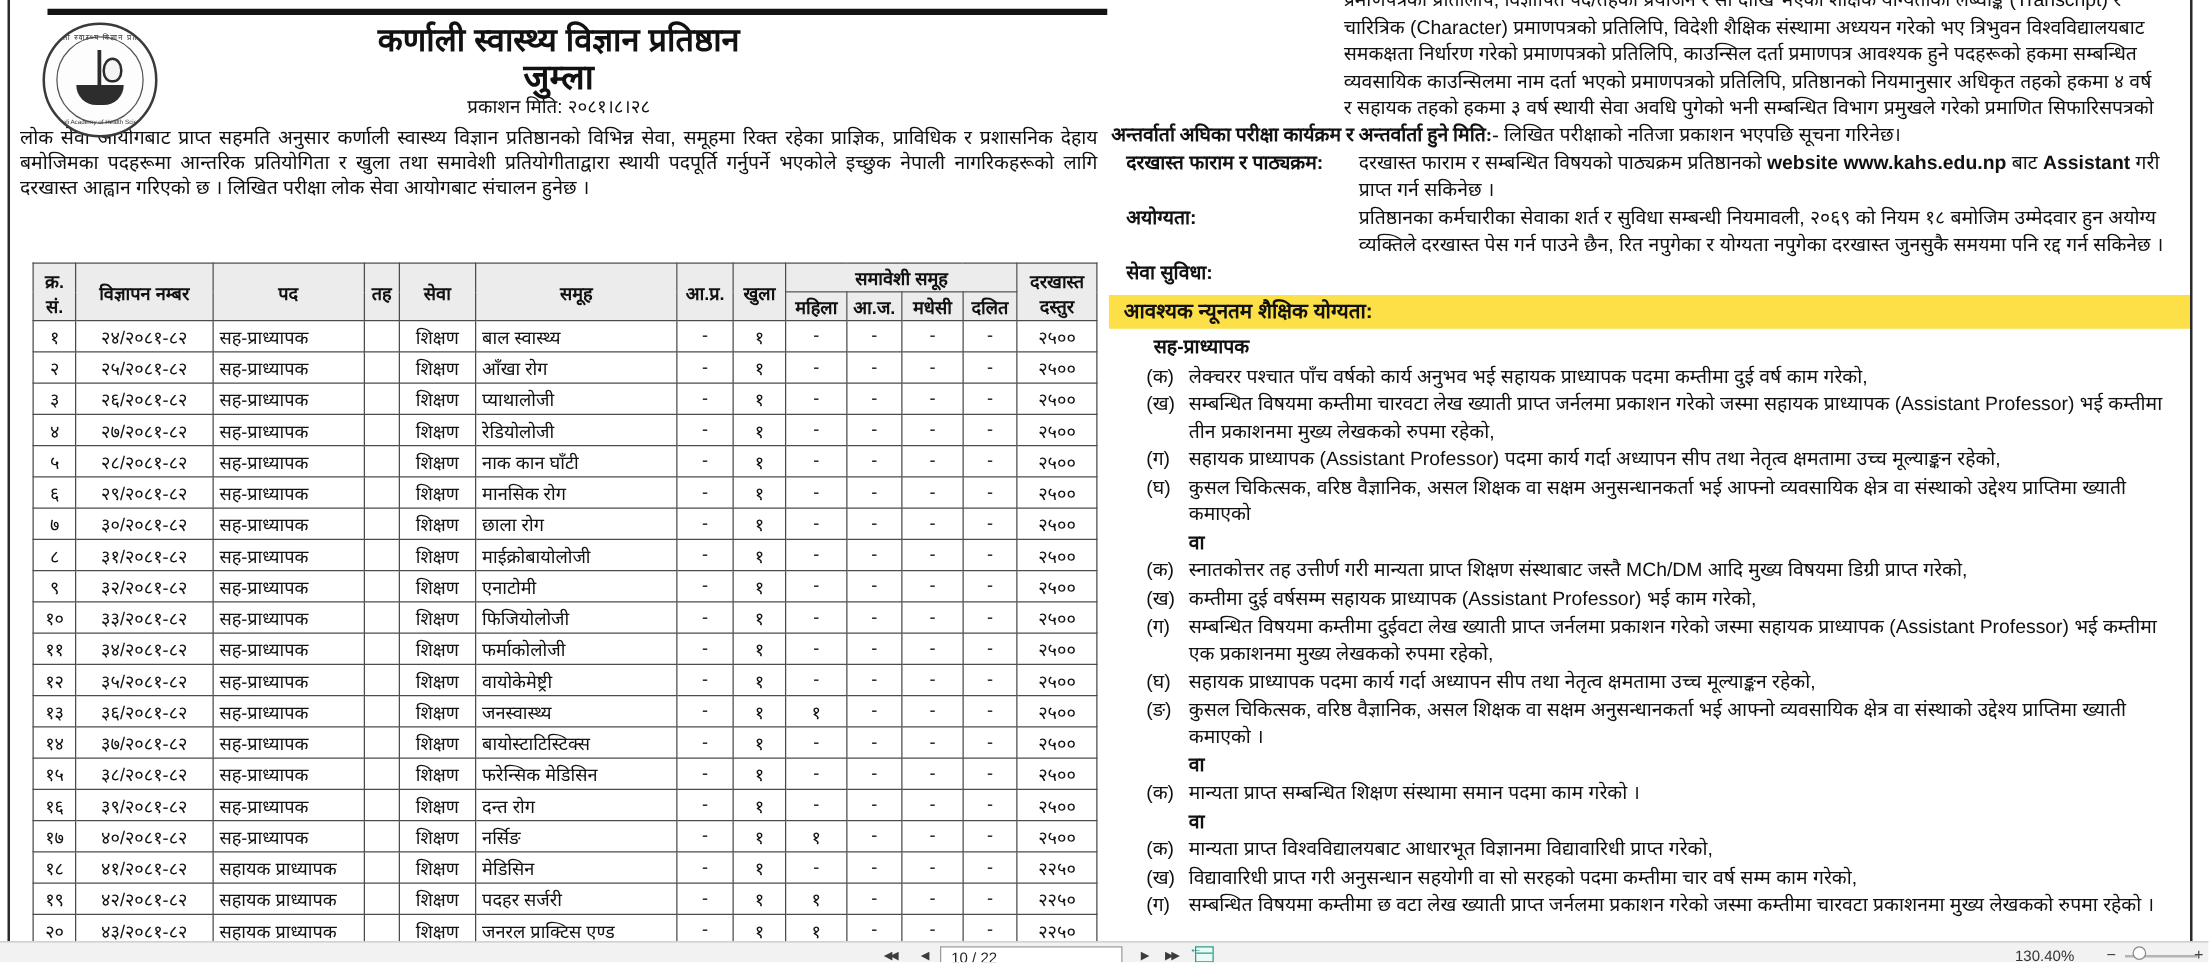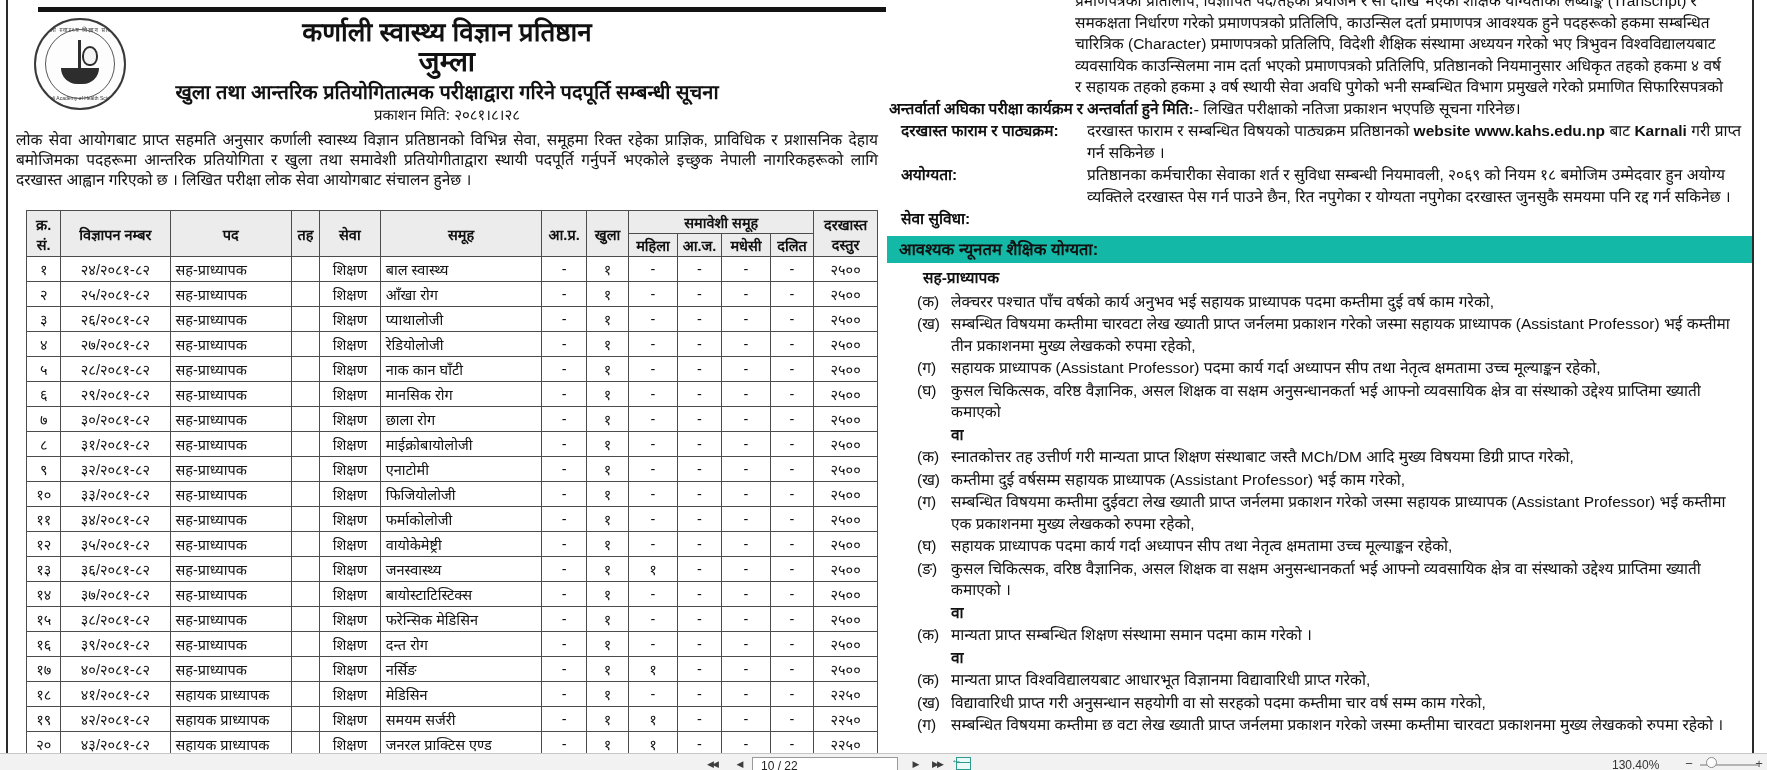--- a/index.html
+++ b/index.html
@@ -46,21 +46,21 @@
                 border-right:2px solid #2b2b2b; overflow:hidden; background:#fff;
                 font-size:15.5px; line-height:21.5px; }
   .cert-block { margin:-10px 8px 0 188px; }
   .cert-line { white-space:nowrap; overflow:hidden; }
   .info-row { display:flex; margin:0 6px 1px 14px; }
   .info-label { flex:none; width:186px; font-weight:bold; }
   .info-text { flex:1; }
   .info-inline { margin:0 6px 1px 2px; }
   .info-inline .info-label { display:inline; width:auto;font-family:Liberation Serif, serif; }
   .b { font-weight:bold; }
-  .qual-band { background:#14b8a6; font-weight:bold; font-size:16.5px; padding:3px 0 3px 12px;
+  .qual-band { background:#fde047; font-weight:bold; font-size:16.5px; padding:3px 0 3px 12px;
                margin:6px 0 4px 0; }
   .post-heading { font-weight:bold; margin-left:36px; margin-bottom:2px; }
   .qitem { display:flex; margin-left:30px; margin-right:8px; margin-bottom:1px; }
   .qmark { flex:none; width:34px; }
   .qtext { flex:1; }
   .vaa { font-weight:bold; margin-left:64px; margin-bottom:1px; }
 
   
   .statusbar { position:absolute; left:0; top:753px; width:1767px; height:17px; background:#f2f2f2;
                border-top:1px solid #c6c6c6; overflow:hidden; z-index:10; font-size:12px; color:#333; }
@@ -90,21 +90,20 @@
       <div class="seal-top-text">कर्णाली स्वास्थ्य विज्ञान प्रतिष्ठान</div>
       <div class="seal-staff"></div>
       <div class="seal-face"></div>
       <div class="seal-book"></div>
       <div class="seal-bottom-text">Karnali Academy of Health Sciences</div>
     </div>
 
     <div class="doc-head">
       <div class="org-name">कर्णाली स्वास्थ्य विज्ञान प्रतिष्ठान</div>
       <div class="location">जुम्ला</div>
-      <div class="notice-title">खुला तथा आन्तरिक प्रतियोगितात्मक परीक्षाद्वारा गरिने पदपूर्ति सम्बन्धी सूचना</div>
       <div class="publish-date">प्रकाशन मिति: २०८१।८।२८</div>
     </div>
 
     <div class="intro">लोक सेवा आयोगबाट प्राप्त सहमति अनुसार कर्णाली स्वास्थ्य विज्ञान प्रतिष्ठानको विभिन्न सेवा, समूहमा रिक्त रहेका प्राज्ञिक, प्राविधिक र प्रशासनिक देहाय बमोजिमका पदहरूमा आन्तरिक प्रतियोगिता र खुला तथा समावेशी प्रतियोगीताद्वारा स्थायी पदपूर्ति गर्नुपर्ने भएकोले इच्छुक नेपाली नागरिकहरूको लागि दरखास्त आह्वान गरिएको छ । लिखित परीक्षा लोक सेवा आयोगबाट संचालन हुनेछ ।</div>
 
     <table class="pl-table">
       <colgroup>
         <col style="width:34px">
           <col style="width:108px">
           <col style="width:120px">
@@ -409,21 +408,21 @@
             <td>-</td>
             <td>-</td>
             <td>२२५०</td>
           </tr>
           <tr>
             <td>१९</td>
             <td>४२/२०८१-८२</td>
             <td class="al">सहायक प्राध्यापक</td>
             <td></td>
             <td>शिक्षण</td>
-            <td class="al">समयम सर्जरी</td>
+            <td class="al">पदहर सर्जरी</td>
             <td>-</td>
             <td>१</td>
             <td>१</td>
             <td>-</td>
             <td>-</td>
             <td>-</td>
             <td>२२५०</td>
           </tr>
           <tr>
             <td>२०</td>
@@ -440,30 +439,30 @@
             <td>-</td>
             <td>२२५०</td>
           </tr>
         </tbody>
     </table>
   </div>
 
   <div class="page-right">
     <div class="cert-block" id="cert-block">
         <div class="cert-line">प्रमाणपत्रको प्रतिलिपि, विज्ञापित पद/तहको प्रयोजन र सो दाखि भएका शैक्षिक योग्यताको लब्धाङ्क (Transcript) र</div>
+        <div class="cert-line">चारित्रिक (Character) प्रमाणपत्रको प्रतिलिपि, विदेशी शैक्षिक संस्थामा अध्ययन गरेको भए त्रिभुवन विश्वविद्यालयबाट</div>
         <div class="cert-line">समकक्षता निर्धारण गरेको प्रमाणपत्रको प्रतिलिपि, काउन्सिल दर्ता प्रमाणपत्र आवश्यक हुने पदहरूको हकमा सम्बन्धित</div>
-        <div class="cert-line">चारित्रिक (Character) प्रमाणपत्रको प्रतिलिपि, विदेशी शैक्षिक संस्थामा अध्ययन गरेको भए त्रिभुवन विश्वविद्यालयबाट</div>
         <div class="cert-line">व्यवसायिक काउन्सिलमा नाम दर्ता भएको प्रमाणपत्रको प्रतिलिपि, प्रतिष्ठानको नियमानुसार अधिकृत तहको हकमा ४ वर्ष</div>
         <div class="cert-line">र सहायक तहको हकमा ३ वर्ष स्थायी सेवा अवधि पुगेको भनी सम्बन्धित विभाग प्रमुखले गरेको प्रमाणित सिफारिसपत्रको</div>
       </div>
     <div id="info-list">
         <div class="info-inline"><span class="info-label">अन्तर्वार्ता अघिका परीक्षा कार्यक्रम र अन्तर्वार्ता हुने मिति:-</span><span class="info-text"><span> लिखित परीक्षाको नतिजा प्रकाशन भएपछि सूचना गरिनेछ।</span></span></div>
         <div class="info-row">
           <span class="info-label">दरखास्त फाराम र पाठ्यक्रम:</span>
-          <span class="info-text"><span>दरखास्त फाराम र सम्बन्धित विषयको पाठ्यक्रम प्रतिष्ठानको </span><span class="b">website www.kahs.edu.np</span><span> बाट </span><span class="b">Karnali</span><span> गरी प्राप्त गर्न सकिनेछ ।</span></span>
+          <span class="info-text"><span>दरखास्त फाराम र सम्बन्धित विषयको पाठ्यक्रम प्रतिष्ठानको </span><span class="b">website www.kahs.edu.np</span><span> बाट </span><span class="b">Assistant</span><span> गरी प्राप्त गर्न सकिनेछ ।</span></span>
         </div>
         <div class="info-row">
           <span class="info-label">अयोग्यता:</span>
           <span class="info-text"><span>प्रतिष्ठानका कर्मचारीका सेवाका शर्त र सुविधा सम्बन्धी नियमावली, २०६९ को नियम १८ बमोजिम उम्मेदवार हुन अयोग्य व्यक्तिले दरखास्त पेस गर्न पाउने छैन, रित नपुगेका र योग्यता नपुगेका दरखास्त जुनसुकै समयमा पनि रद्द गर्न सकिनेछ ।</span></span>
         </div>
         <div class="info-row">
           <span class="info-label">सेवा सुविधा:</span>
         </div>
       </div>
     <div class="qual-band">आवश्यक न्यूनतम शैक्षिक योग्यता:</div>

